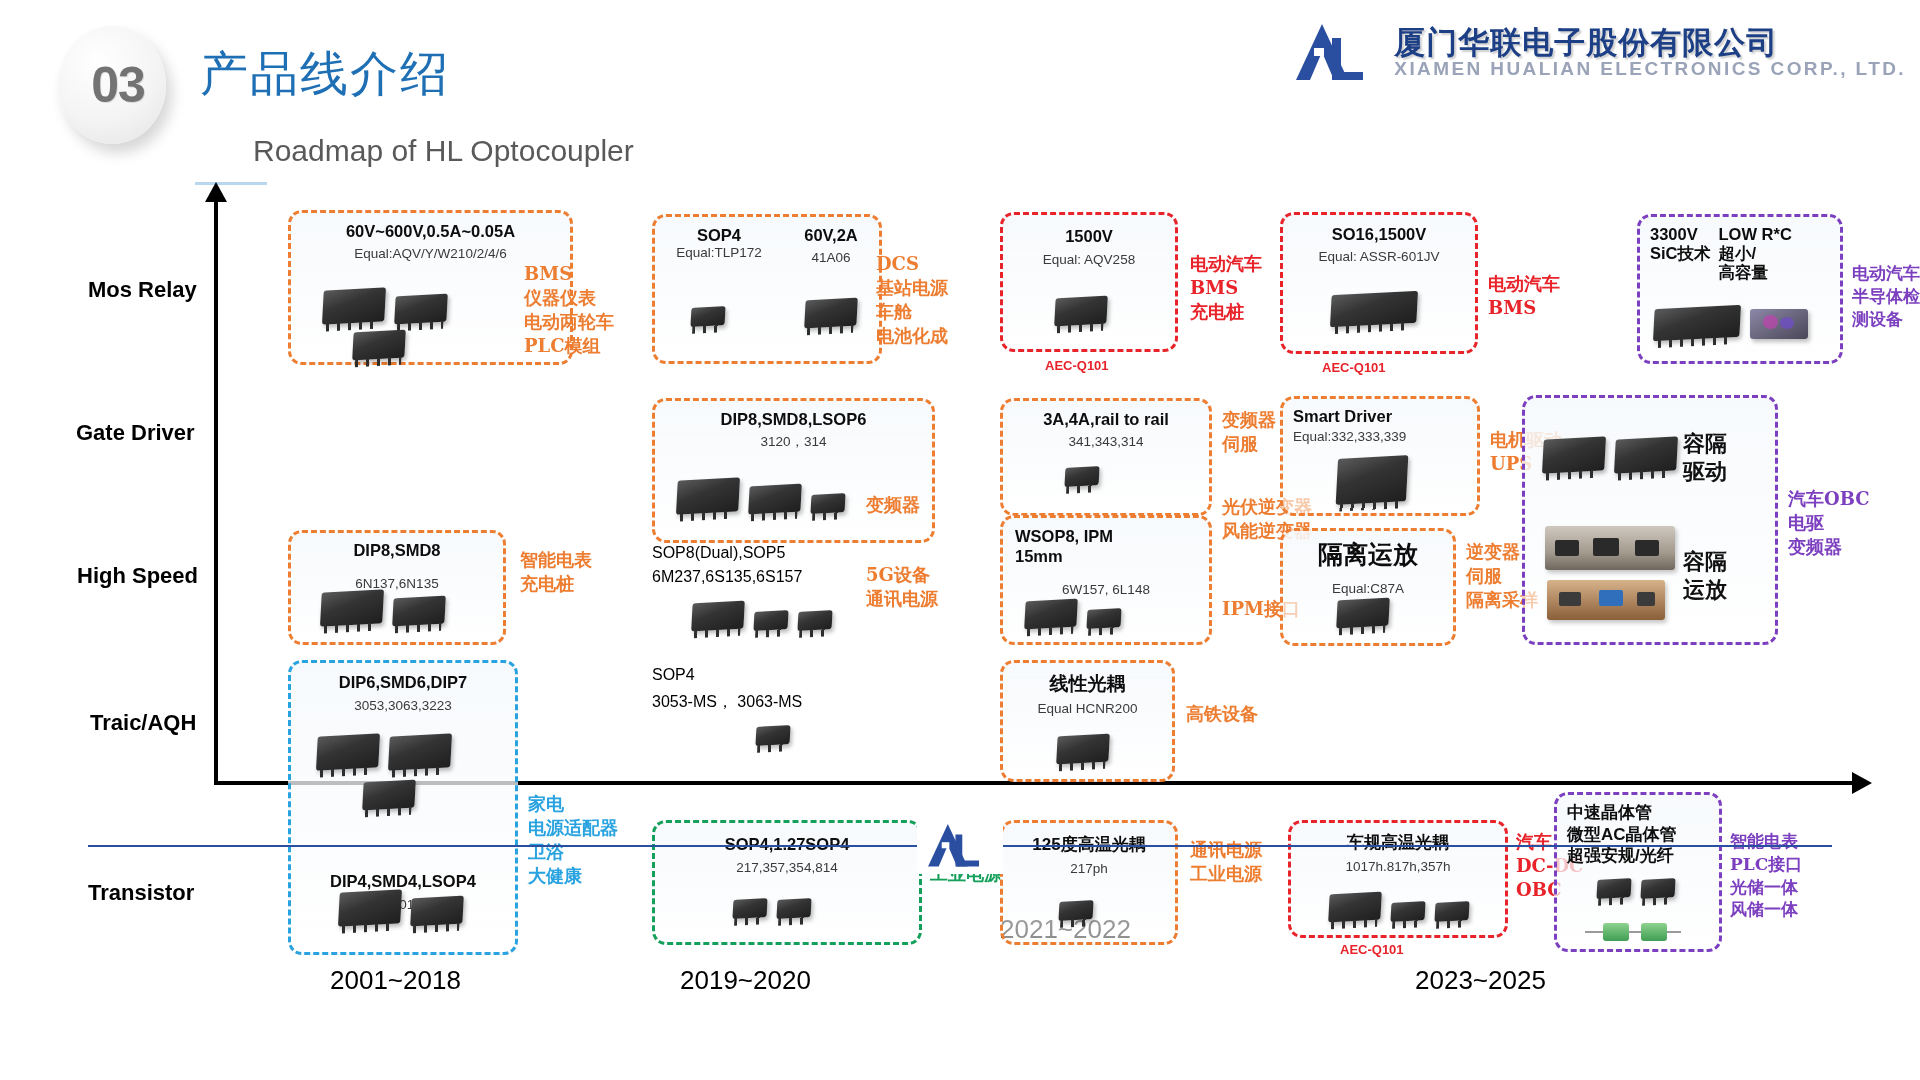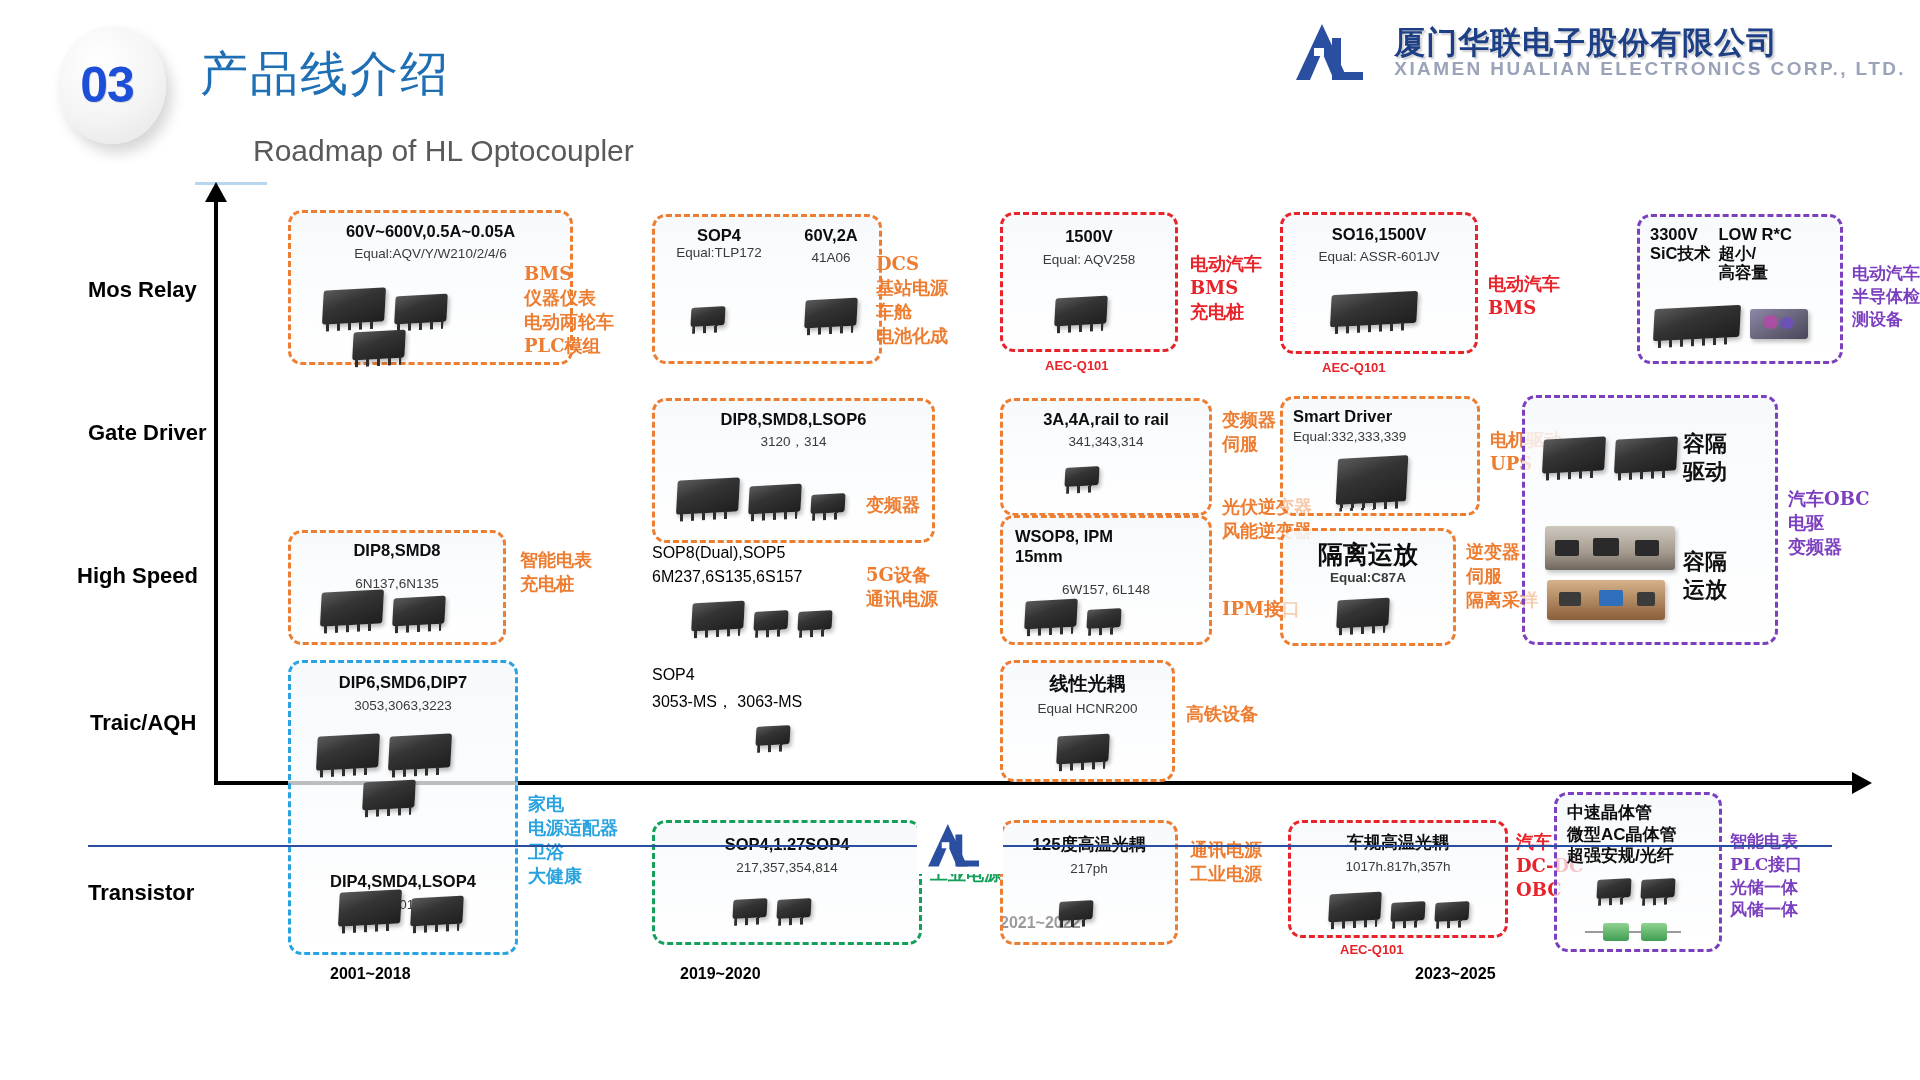--- a/index.html
+++ b/index.html
@@ -12,24 +12,24 @@
   #slide { position: relative; width: 1920px; height: 1080px; background: #fff; }
 
   
   .badge-circle {
     position: absolute; left: 58px; top: 26px;
     width: 108px; height: 118px; border-radius: 50%;
     background: radial-gradient(circle at 38% 30%, #ffffff 0%, #f4f4f4 55%, #e3e3e3 100%);
     box-shadow: 6px 9px 14px rgba(0,0,0,.16);
   }
   .badge-num {
-    position: absolute; left: 53px; top: 26px;
+    position: absolute; left: 64px; top: 26px;
     width: 108px; height: 118px;
     display: flex; align-items: center; justify-content: center;
-    font-size: 50px; font-weight: bold; color: #1d4ed8;
+    font-size: 50px; font-weight: bold; color: #737373;
     letter-spacing: -1px;
     text-shadow: 1px 1px 0 rgba(0,0,0,.12);
   }
   .slide-title {
     position: absolute; left: 200px; top: 42px;
     font-size: 48px; color: #1f6fb5; letter-spacing: 2px;
     font-family: "DejaVu Sans", sans-serif;
   }
   .subtitle {
     position: absolute; left: 253px; top: 134px;
@@ -57,21 +57,21 @@
     border-bottom: 20px solid #000;
   }
   .axis-h { position: absolute; left: 214px; top: 781px; width: 1640px; height: 4px; background: #000; }
   .axis-h::after {
     content:""; position:absolute; right:-18px; top:-9px;
     border-top: 11px solid transparent; border-bottom: 11px solid transparent;
     border-left: 20px solid #000;
   }
 
   .row-label { position: absolute; font-size: 22px; font-weight: bold; color: #000; }
-  .col-label { position: absolute; font-size: 16px; font-weight: bold; color: #000; }
+  .col-label { position: absolute; font-size: 26px; font-weight: normal; color: #000; }
 
   
   .pbox {
     position: absolute;
     border: 3px dashed #ED7D31;
     border-radius: 14px;
     background: linear-gradient(180deg, rgba(246,249,252,.9), rgba(255,255,255,.55));
   }
   .pbox.red    { border-color: #E8232A; }
   .pbox.purple { border-color: #7B3FBF; }
@@ -181,21 +181,21 @@
     <div class="logo-text">
       <div class="logo-cn">厦门华联电子股份有限公司</div>
       <div class="logo-en">XIAMEN HUALIAN ELECTRONICS CORP., LTD.</div>
     </div>
   </div>
 
   <div class="axis-v"></div>
   <div class="axis-h"></div>
 
   <div class="row-label" style="left:88px; top:277px;">Mos Relay</div>
-  <div class="row-label" style="left:88px; top:420px;">Gate Driver</div>
+  <div class="row-label" style="left:76px; top:420px;">Gate Driver</div>
   <div class="row-label" style="left:77px; top:563px;">High Speed</div>
   <div class="row-label" style="left:90px; top:710px;">Traic/AQH</div>
   <div class="row-label" style="left:88px; top:880px;">Transistor</div>
 
   <div class="col-label" style="left:330px;  top:965px;">2001~2018</div>
   <div class="col-label" style="left:680px;  top:965px;">2019~2020</div>
   <div class="col-label" style="left:1000px; top:914px;">2021~2022</div>
   <div class="col-label" style="left:1415px; top:965px;">2023~2025</div>
 
   <div class="pbox orange" style="left:288px; top:210px; width:285px; height:155px;">
@@ -337,21 +337,21 @@
       <div class="chip tall"></div>
     </div>
   </div>
   <div class="note orange" style="left:1490px; top:428px;">
     <div>电机驱动</div>
     <div>UPS</div>
   </div>
 
   <div class="pbox orange" style="left:1280px; top:528px; width:176px; height:118px;">
     <div class="hd" style="margin-top:9px; font-size:25px;">隔离运放</div>
-    <div class="sub" style="margin-top:1px;font-weight:bold;">Equal:C87A</div>
+    <div class="sub" style="margin-top:12px;">Equal:C87A</div>
     <div class="chips" style="left:54px; top:68px;">
       <div class="chip mid"></div>
     </div>
   </div>
   <div class="note orange" style="left:1466px; top:540px;">
     <div>逆变器</div>
     <div>伺服</div>
     <div>隔离采样</div>
   </div>
 

